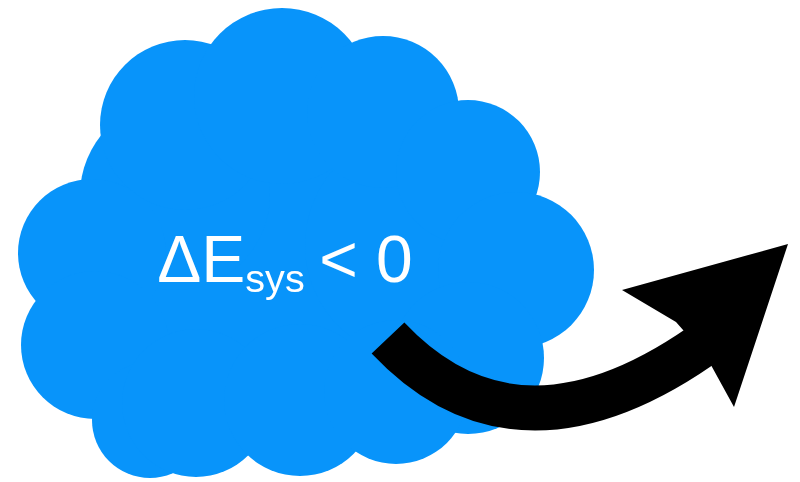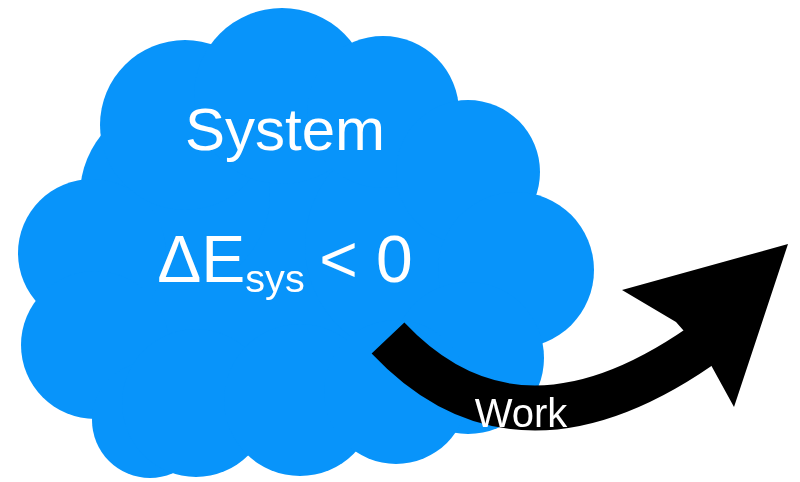--- a/index.html
+++ b/index.html
@@ -82,21 +82,19 @@
       <circle cx="300" cy="400" r="76"></circle>
       <circle cx="396" cy="392" r="72"></circle>
     </g>
 
     <g>
       <path d="M 388 338 Q 520 478 712 338" fill="none" stroke-width="45" stroke-linecap="butt" stroke="#000000"></path>
       <polygon points="788,244 622,290 676,322 706,356 734,407" fill="#000000"></polygon>
     </g>
   </svg>
 
-  <div class="label system-label">System</div>
 
   <div class="label equation-label">
     <span>ΔE</span><sub>sys</sub><span class="eq-rest">&lt; 0</span>
   </div>
 
-  <div class="label work-label">Work</div>
 
 </div>
 
 </body></html>

